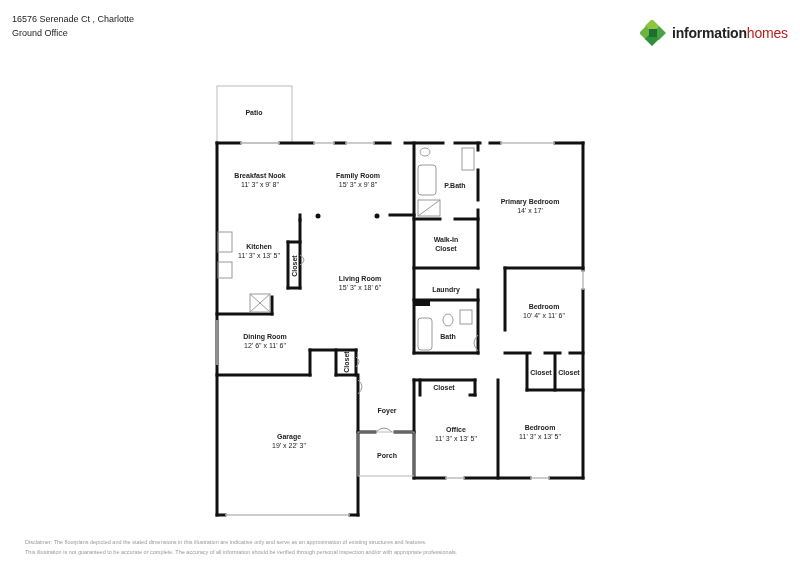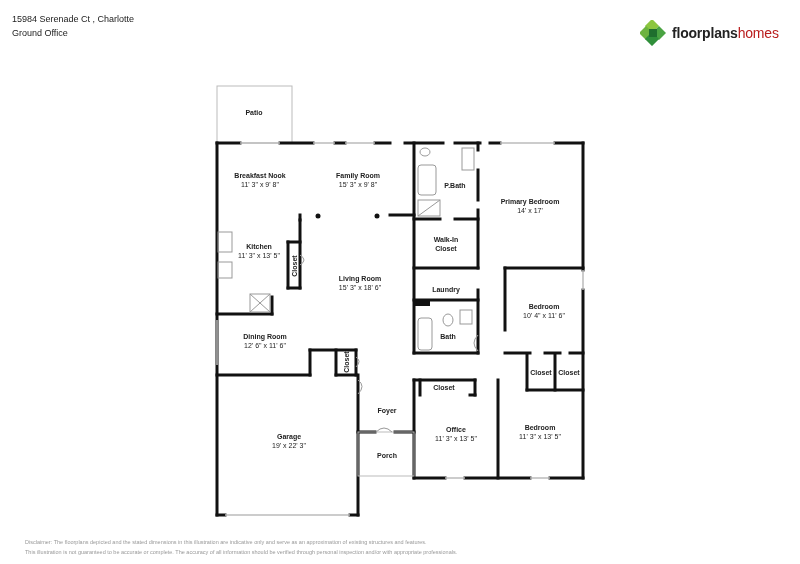--- a/index.html
+++ b/index.html
@@ -13,33 +13,33 @@
   svg.plan{position:absolute;left:0;top:0;}
   .room{position:absolute;text-align:center;font-size:7px;line-height:9px;color:#222;transform:translate(-50%,-50%);white-space:nowrap;}
   .room .n{font-weight:bold;display:block;}
   .room .d{display:block;}
   .vert{transform:translate(-50%,-50%) rotate(-90deg);}
 </style>
 </head>
 <body>
 
 <div class="hdr">
-  <div>15984 Serenade Ct , Charlotte</div>
+  <div>16576 Serenade Ct , Charlotte</div>
   <div>Ground Office</div>
 </div>
 
 <div class="logo">
   <svg width="26" height="26" viewBox="0 0 26 26">
     <rect x="7" y="1" width="10" height="10" transform="rotate(45 12 6)" fill="#8cc63f"></rect>
     <rect x="1" y="8" width="10" height="10" transform="rotate(45 6 13)" fill="#6db33f"></rect>
     <rect x="14" y="8" width="10" height="10" transform="rotate(45 19 13)" fill="#4aa342"></rect>
     <rect x="7" y="14" width="10" height="10" transform="rotate(45 12 19)" fill="#2f8f3a"></rect>
     <rect x="9" y="9" width="8" height="8" fill="#1f6e2e"></rect>
   </svg>
-  <div class="logo-text"><b>floorplans</b><span class="h">homes</span></div>
+  <div class="logo-text"><b>information</b><span class="h">homes</span></div>
 </div>
 
 <svg class="plan" width="800" height="564" viewBox="0 0 800 564">
   <g stroke="#111" stroke-width="3" fill="none" stroke-linecap="square">
 
     <rect x="217" y="86" width="75" height="57" stroke="#bbb" stroke-width="1"></rect>
 
     <line x1="217" y1="143" x2="240" y2="143"></line>
     <line x1="280" y1="143" x2="313" y2="143"></line>
     <line x1="335" y1="143" x2="345" y2="143"></line>

